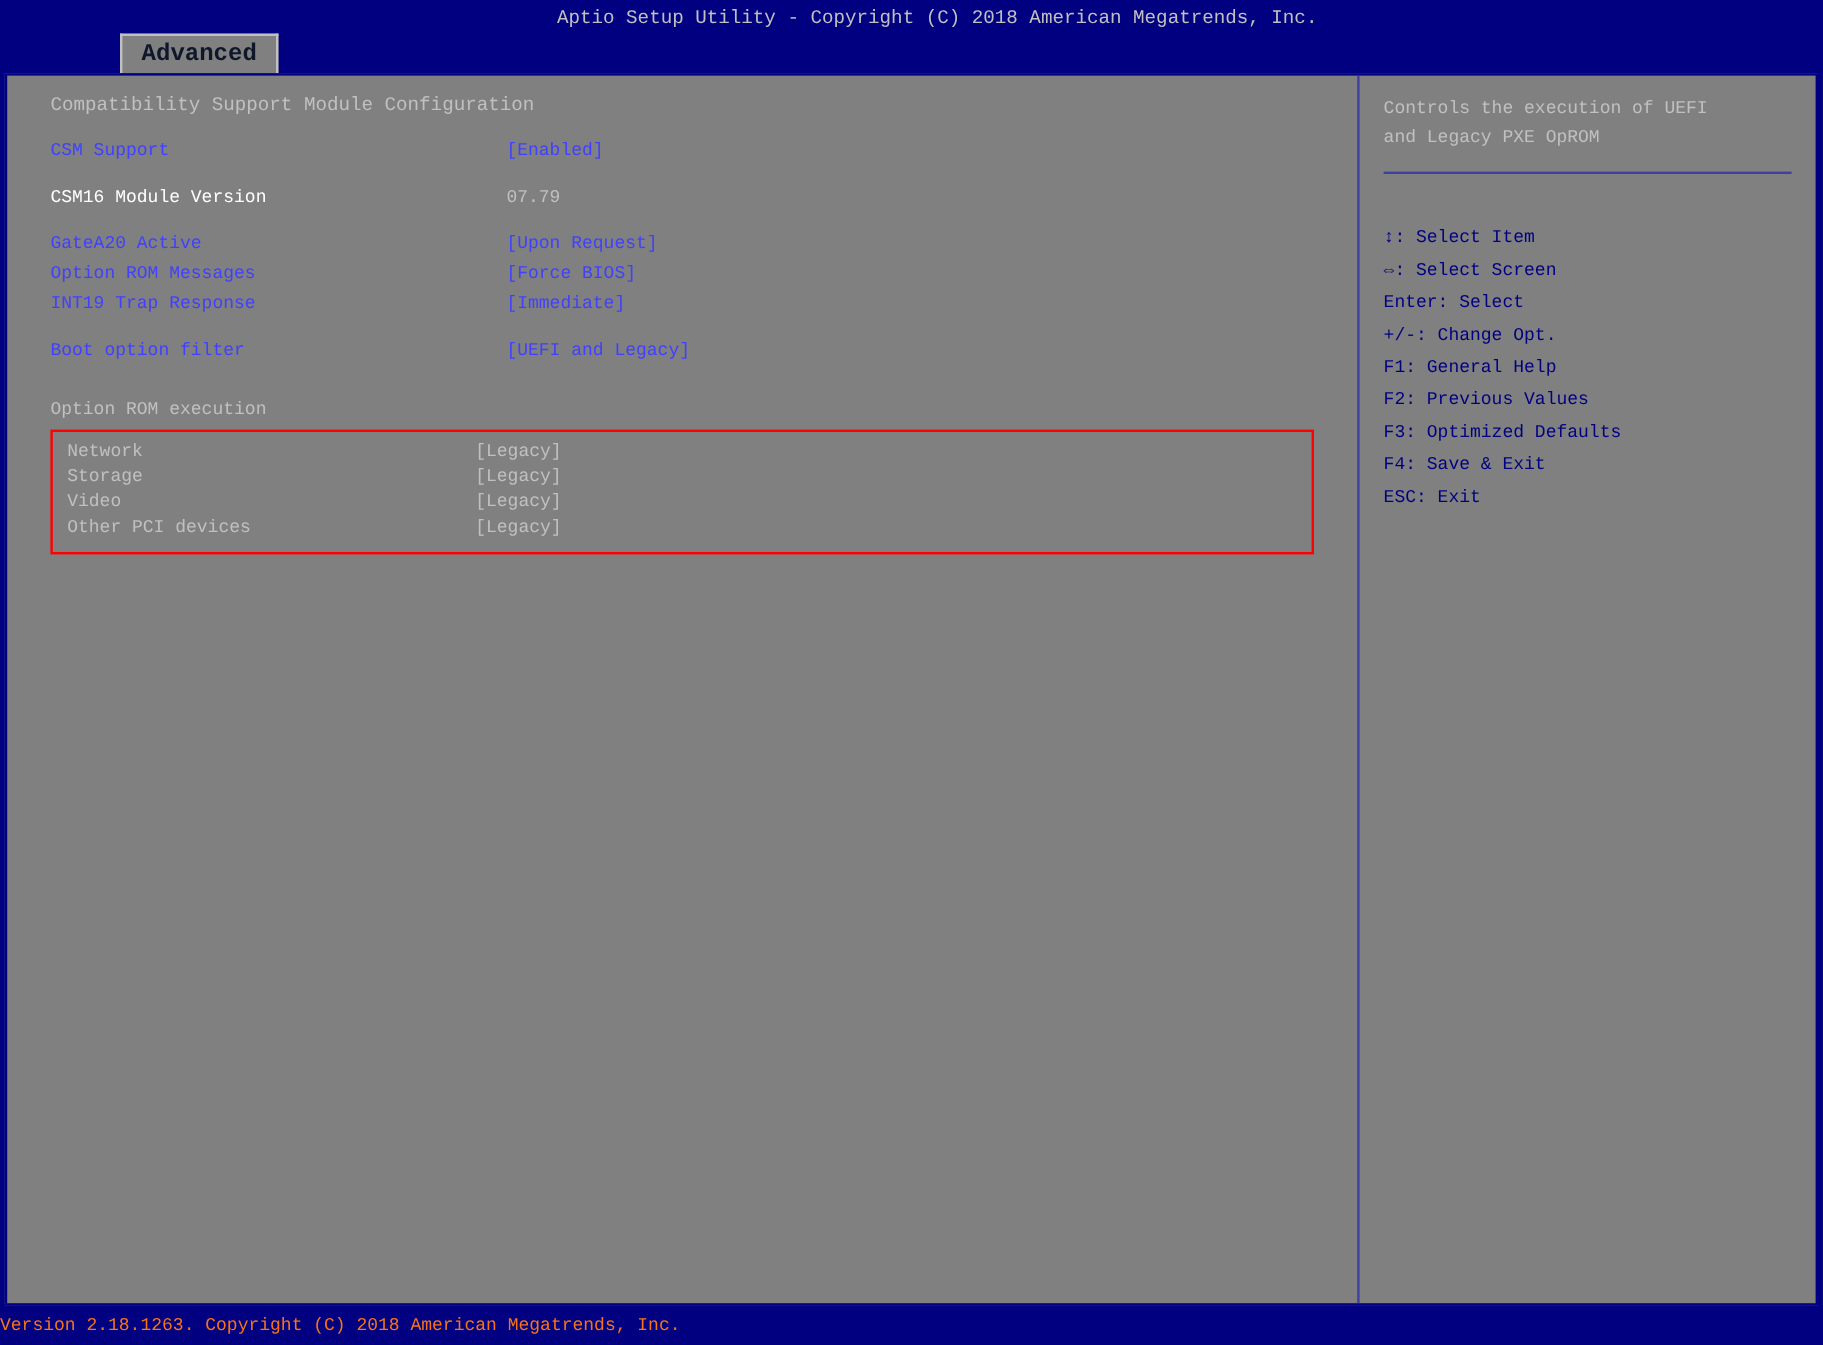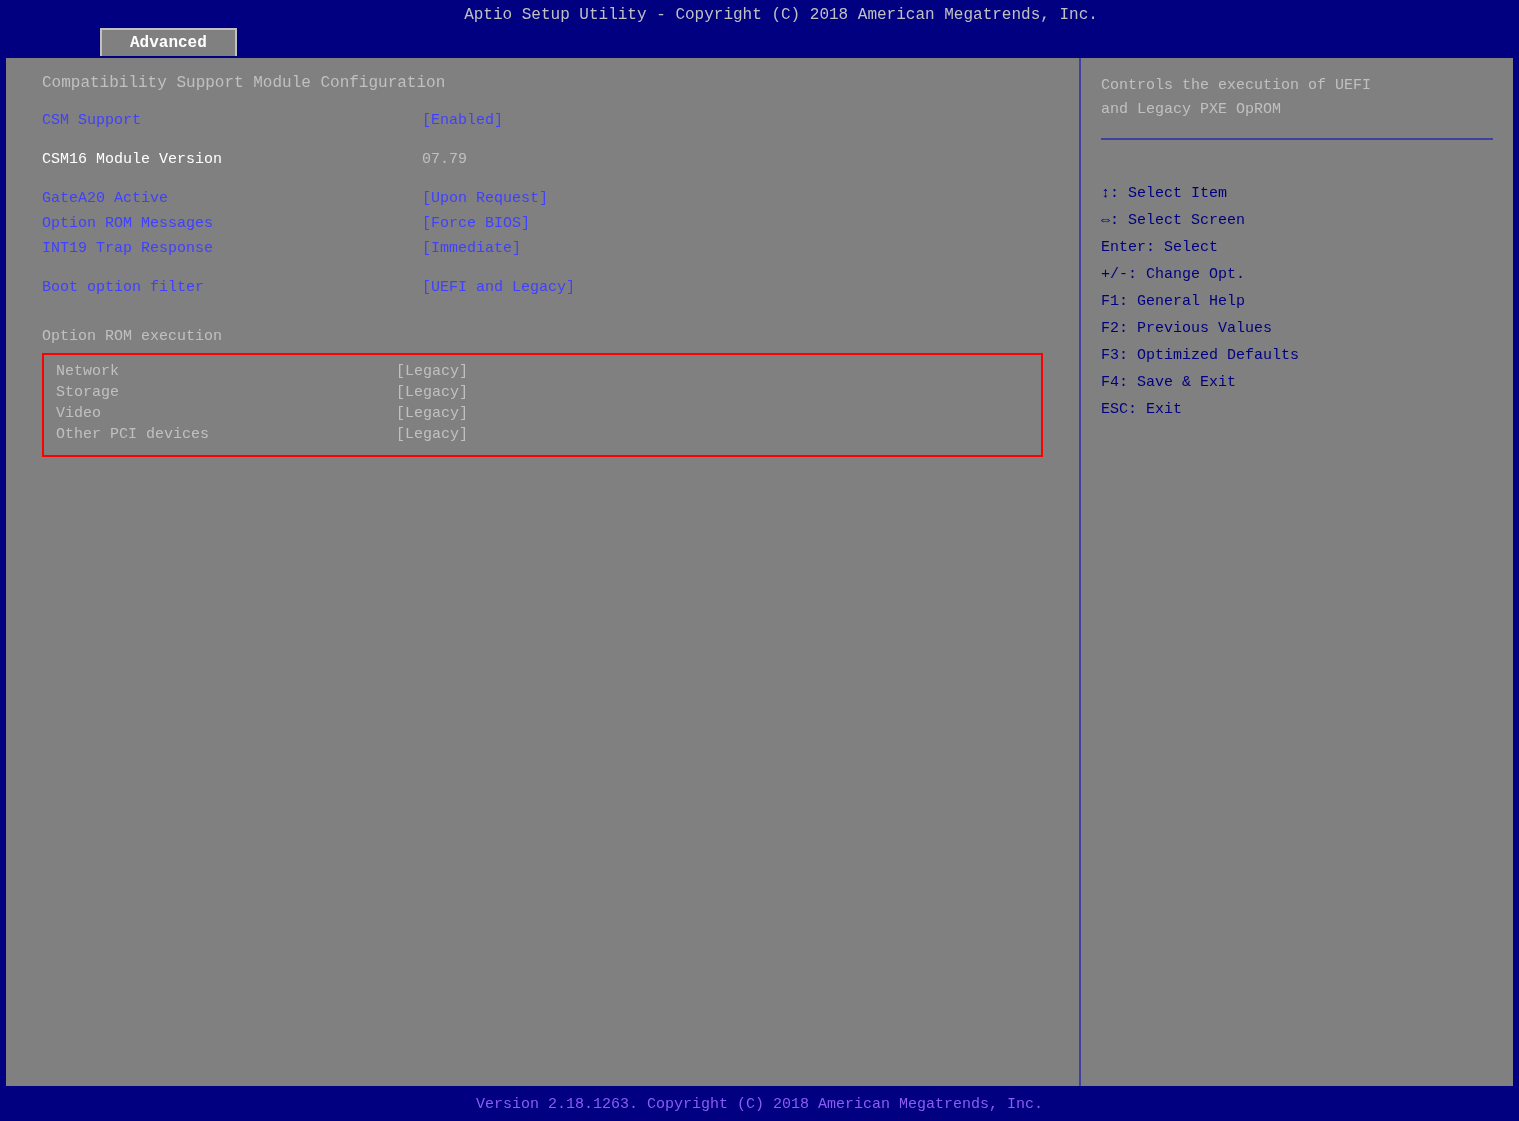--- a/index.html
+++ b/index.html
@@ -35,24 +35,24 @@
     }
 
     #tab-bar {
       background-color: #000080;
       padding: 4px 0 0 100px;
       display: flex;
     }
 
     .tab {
       background-color: #808080;
-      color: #ffffff;
+      color: #0f172a;
       font-weight: bold;
-      padding: 4px 28px;
-      font-size: 16px;
+      padding: 4px 16px;
+      font-size: 20px;
       cursor: pointer;
       border: 2px solid #c0c0c0;
       border-bottom: none;
     }
 
     #main-area {
       flex: 1;
       display: flex;
       flex-direction: row;
       background-color: #808080;
@@ -64,21 +64,21 @@
     #left-panel {
       flex: 1;
       padding: 16px 36px;
       border-right: 2px solid #4040a0;
       display: flex;
       flex-direction: column;
       gap: 0;
     }
 
     #right-panel {
-      width: 432px;
+      width: 380px;
       padding: 16px 20px;
       display: flex;
       flex-direction: column;
       color: #000080;
       font-size: 15px;
     }
 
     .section-title {
       color: #c0c0c0;
       font-size: 16px;
@@ -166,22 +166,21 @@
       line-height: 1.8;
       margin-top: 8px;
     }
 
     #key-help div {
       color: #000080;
     }
 
     #footer {
       background-color: #000080;
-      color: #8b5cf6;
-      text-align: center;
+      color: #f97316;
       padding: 8px 0;
       font-size: 15px;
     }
 
     .right-flex {
       display: flex;
       flex-direction: column;
       height: 100%;
     }
 

